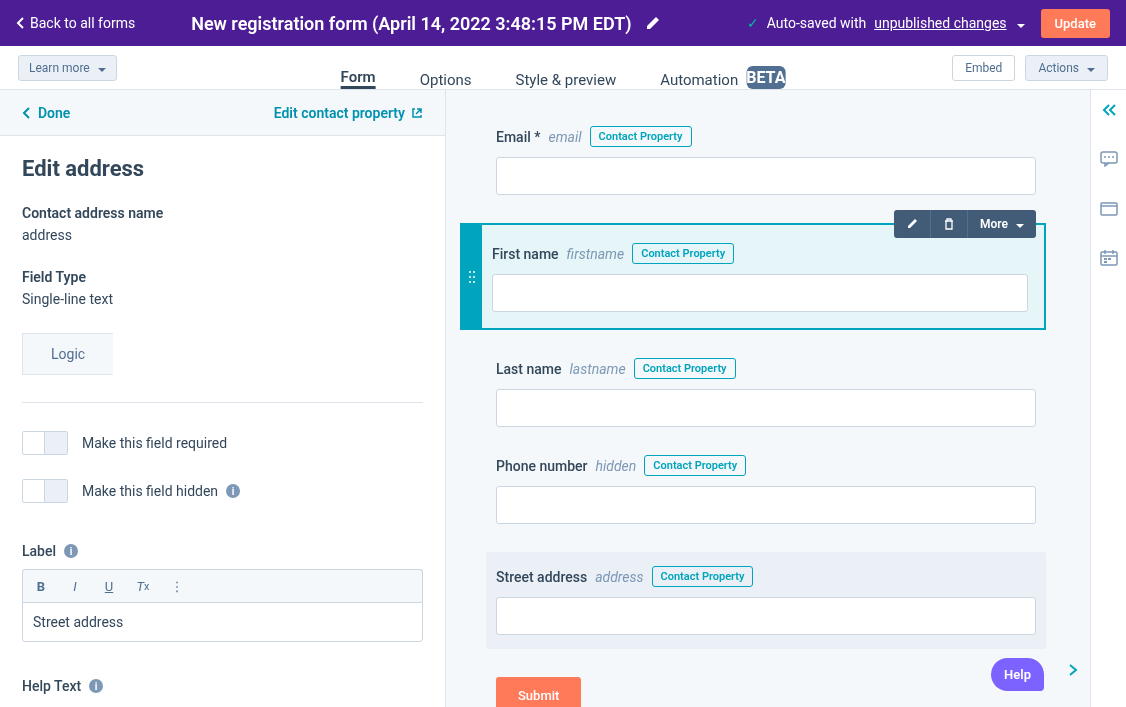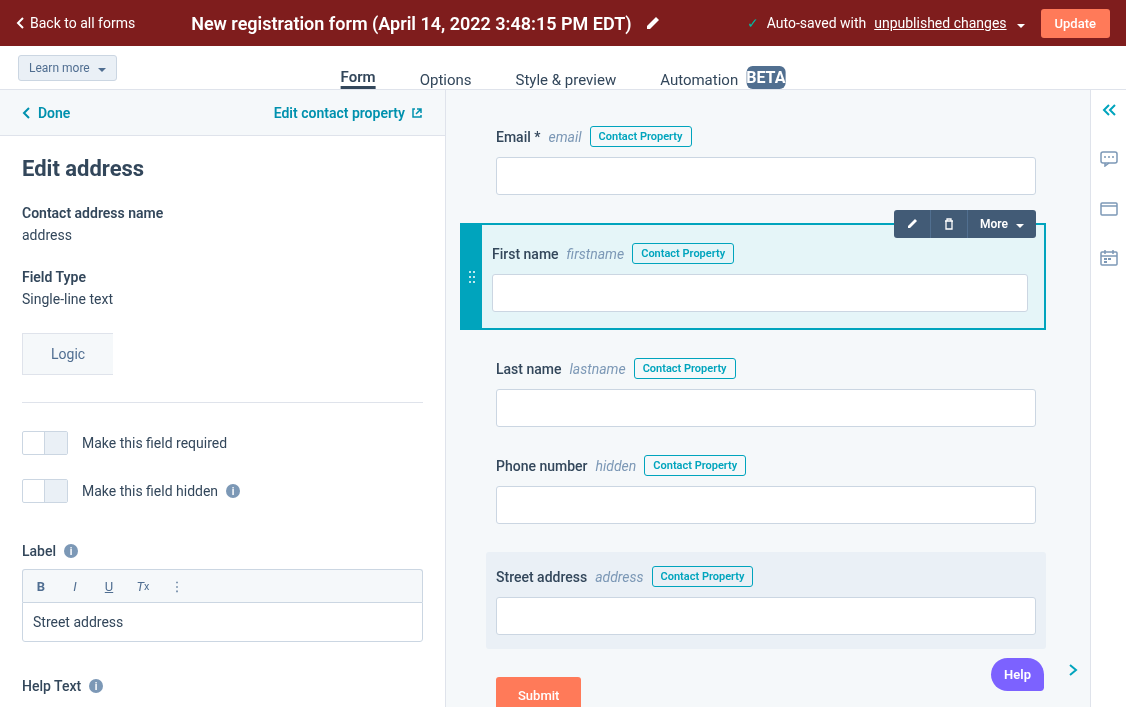--- a/index.html
+++ b/index.html
@@ -1,19 +1,19 @@
 <!DOCTYPE html>
 <html><head>
 <meta charset="utf-8">
 <style>
 * { margin: 0; padding: 0; box-sizing: border-box; font-family: -apple-system, BlinkMacSystemFont, "Segoe UI", Roboto, sans-serif; }
 body { width: 1126px; height: 707px; overflow: hidden; background: #fff; }
 
 
-.topbar { background: #7f1d1d; color: #fff; height: 46px; display: flex; align-items: center; padding: 0 16px; }
+.topbar { background: #4c1d95; color: #fff; height: 46px; display: flex; align-items: center; padding: 0 16px; }
 .back-link { display: inline-flex; align-items: center; gap: 6px; color: #fff; font-size: 14px; cursor: pointer; }
 .topbar-title { margin-left: 56px; font-size: 18px; font-weight: 600; display: flex; align-items: center; gap: 14px; }
 .autosave { margin-left: auto; display: flex; align-items: center; gap: 8px; font-size: 14px; }
 .autosave .check { color: #00bda5; }
 .autosave .unpub { text-decoration: underline; font-weight: 400; }
 .btn-update { margin-left: 16px; background: #ff7a59; color: #fff; border: none; border-radius: 3px; padding: 7px 14px; font-size: 13px; font-weight: 500; cursor: pointer; }
 
 
 .subnav { height: 44px; border-bottom: 1px solid #dfe3eb; display: flex; align-items: center; position: relative; padding: 0 18px; }
 .learn-more-btn { background: #eaf0f6; border: 1px solid #cbd6e2; color: #506e91; padding: 5px 10px; border-radius: 3px; font-size: 12px; display: inline-flex; align-items: center; gap: 6px; cursor: pointer; }
@@ -127,20 +127,27 @@
         <span>Options</span>
       </div>
     <div class="tab">
         <span>Style &amp; preview</span>
       </div>
     <div class="tab">
       <span>Automation</span>
       <span class="beta-badge">BETA</span>
     </div>
   </div>
+  <div class="subnav-right">
+    <button class="btn-secondary">Embed</button>
+    <button class="btn-secondary-filled">
+      <span>Actions</span>
+      <span class="caret-down"></span>
+    </button>
+  </div>
 </div>
 
 <div class="main">
 
   <div class="left-panel">
     <div class="panel-header">
       <div class="done-link">
         <svg width="8" height="12" viewBox="0 0 8 12">
             <path d="M7 1 L2 6 L7 11" stroke="#0091ae" stroke-width="2" fill="none"></path>
           </svg>

